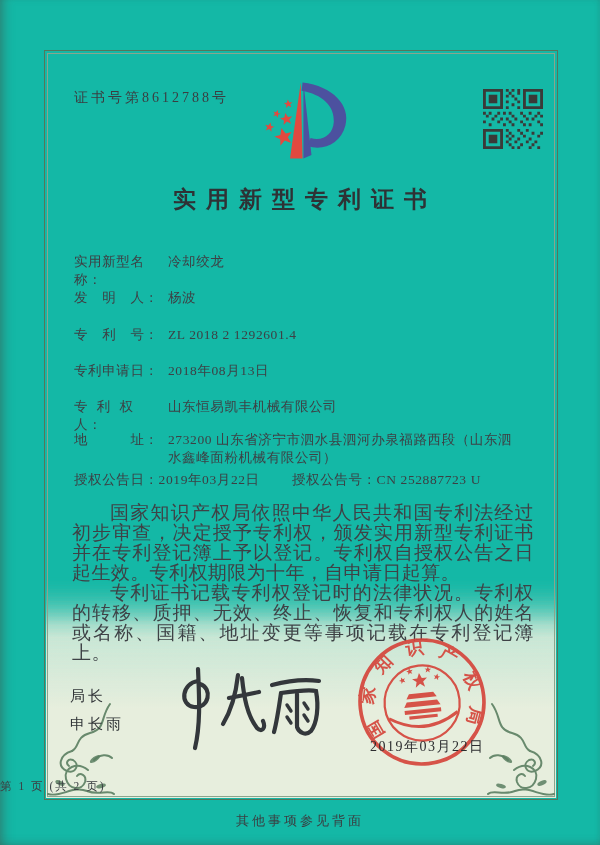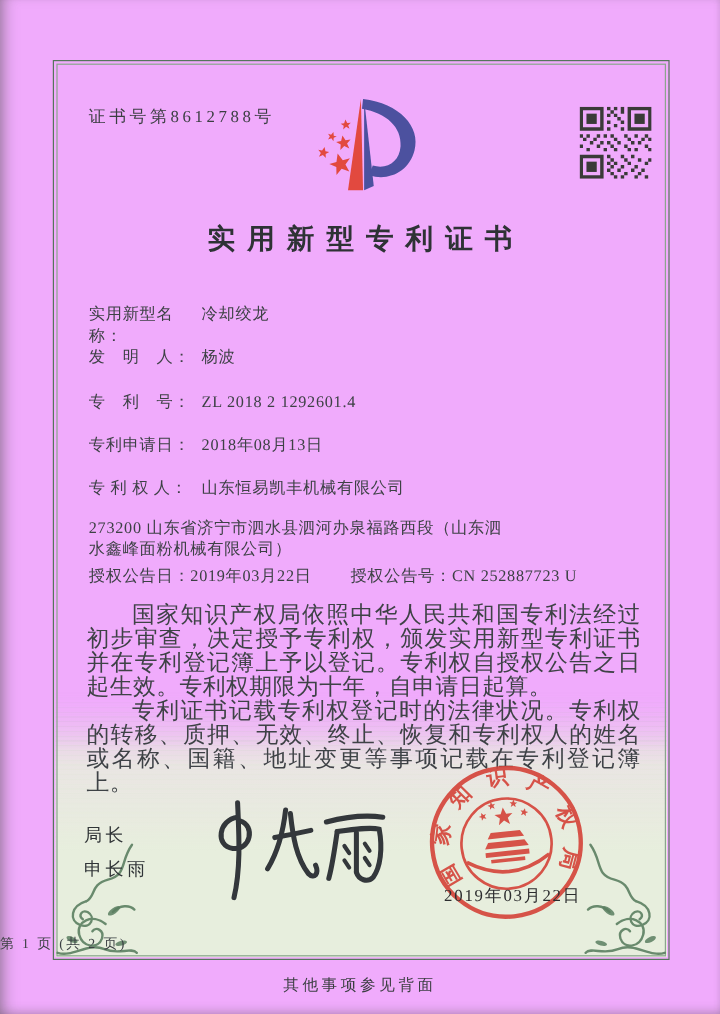--- a/index.html
+++ b/index.html
@@ -1,38 +1,38 @@
 <!DOCTYPE html>
 <html><head>
 <meta charset="utf-8">
 <style>
   html,body{margin:0;padding:0;background:#d8d4c6;}
   .page{
     position:relative;width:600px;height:845px;overflow:hidden;
-    background:#f0abfc;
+    background:#14b8a6;
     font-family:"Liberation Serif","DejaVu Serif",serif;
     color:#3c4044;
   }
   .scan-edge{position:absolute;inset:0;pointer-events:none;z-index:9;
     box-shadow:inset 10px 0 12px -8px rgba(70,72,66,.55), inset 0 -8px 10px -7px rgba(70,72,66,.30), inset -4px 0 6px -4px rgba(70,72,66,.18);}
   .frame{position:absolute;left:44px;top:50px;right:42px;bottom:45px;border:1px solid #55755b;z-index:2;}
   .frame::after{content:"";position:absolute;inset:2px;border:1px solid #8aa58d;}
   .green-zone{position:absolute;left:46px;right:44px;top:575px;height:223px;z-index:1;
     background:
       linear-gradient(180deg, rgba(232,239,222,0) 0%, rgba(232,239,222,.85) 28%, #e7eedd 60%),
       repeating-linear-gradient(0deg, rgba(125,158,118,.16) 0 1px, rgba(0,0,0,0) 1px 4px);
     -webkit-mask-image:linear-gradient(180deg,transparent 0,#000 22%);
     mask-image:linear-gradient(180deg,transparent 0,#000 22%);}
   .cert-no{position:absolute;left:74px;top:89px;font-size:14px;letter-spacing:3px;color:#3a3e41;z-index:3;}
   .logo{position:absolute;left:240px;top:70px;width:134px;height:102px;z-index:3;}
   .qr{position:absolute;left:483px;top:89px;width:60px;height:60px;z-index:3;}
   .title{position:absolute;left:0;right:0;top:184px;text-align:center;font-size:23px;font-weight:700;
     letter-spacing:10px;padding-left:10px;color:#2e3235;z-index:3;}
   .row{position:absolute;left:74px;display:flex;font-size:13.5px;letter-spacing:.6px;color:#3d4145;z-index:3;}
-  .row .lbl{flex:0 0 94px;}
+  .row .lbl{flex:0 0 94px;font-family:Liberation Mono, monospace;}
   .row .val{width:352px;line-height:18px;}
   .grant-row{position:absolute;left:74px;top:471px;width:460px;font-size:13.5px;letter-spacing:.6px;z-index:3;}
   .grant-row .pair2{position:absolute;left:218px;top:0;}
   .body-text{position:absolute;left:72px;top:503px;width:462px;font-size:19px;line-height:20px;
     text-align:justify;letter-spacing:.4px;color:#3e4246;z-index:3;}
   .body-text p{margin:0;text-indent:2em;}
   .director{position:absolute;left:70px;top:687px;font-size:15px;letter-spacing:3px;color:#303437;z-index:4;}
   .director div{margin-bottom:9px;}
   .signature{position:absolute;left:168px;top:662px;width:160px;height:92px;z-index:4;}
   .seal{position:absolute;left:356px;top:636px;width:132px;height:132px;z-index:3;transform:rotate(-6deg);opacity:.92;}
@@ -94,20 +94,21 @@
   </div>
   <div class="row" style="top:362px">
     <span class="lbl">专利申请日：</span>
     <span class="val">2018年08月13日</span>
   </div>
   <div class="row" style="top:398px">
     <span class="lbl">专 利 权 人：</span>
     <span class="val">山东恒易凯丰机械有限公司</span>
   </div>
   <div class="row" style="top:431px">
+    <span class="lbl">地　　　址：</span>
     <span class="val">273200 山东省济宁市泗水县泗河办泉福路西段（山东泗水鑫峰面粉机械有限公司）</span>
   </div>
 
   <div class="grant-row">
     <span>授权公告日：</span><span>2019年03月22日</span>
     <span class="pair2">
       <span>授权公告号：</span><span>CN 252887723 U</span>
     </span>
   </div>
 

